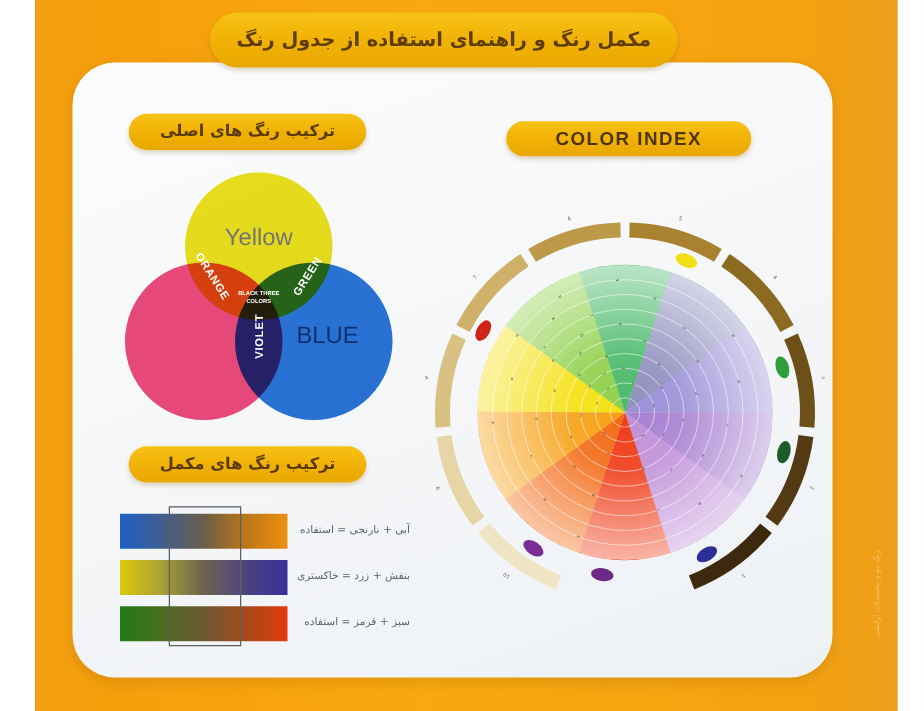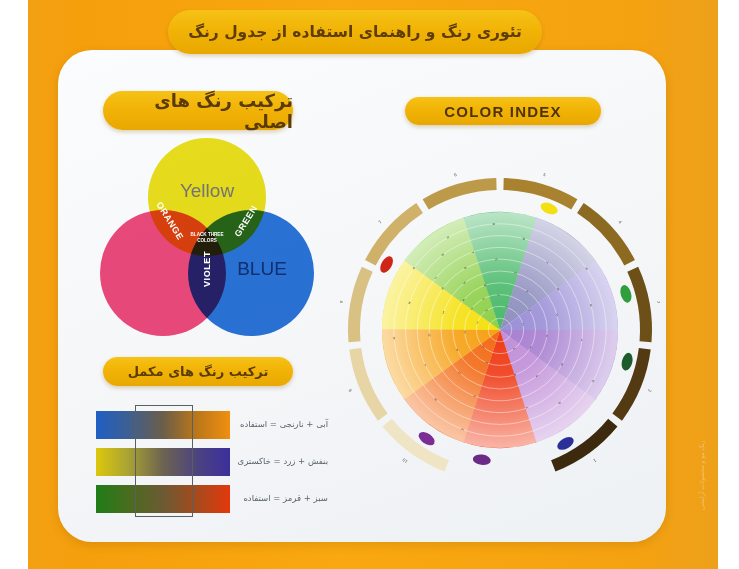--- a/index.html
+++ b/index.html
@@ -63,24 +63,23 @@
     left:168px;top:10px;
     width:374px;height:44px;
     font-size:15.5px;
     border-radius:22px;
     color:#5e3d04;
     z-index:6;
     direction:rtl;
   }
   #primary-pill{
     left:103px;top:91px;
-    width:190px;height:39px;
-    font-size:18px;
+    width:190px;height:29px;
+    font-size:13px;
     direction:rtl;
-    text-align:right;
   }
   #complementary-pill{
     left:103px;top:357px;
     width:190px;height:29px;
     font-size:13px;
     direction:rtl;
   }
   #colorindex-pill{
     left:405px;top:97px;
     width:196px;height:28px;
@@ -198,21 +197,21 @@
 <body>
 
 <div id="poster">
 
   <div class="orange-panel">
     <div class="panel-watermark">رنگ مو و محصولات آرایشی</div>
   </div>
 
   <div class="card"></div>
 
-  <div class="pill" id="title-pill">تئوری رنگ و راهنمای استفاده از جدول رنگ</div>
+  <div class="pill" id="title-pill">مکمل رنگ و راهنمای استفاده از جدول رنگ</div>
 
   <div class="pill" id="primary-pill">ترکیب رنگ های اصلی</div>
   <div class="pill" id="complementary-pill">ترکیب رنگ های مکمل</div>
   <div class="pill" id="colorindex-pill">COLOR INDEX</div>
 
   <div id="venn">
     <div class="circle c-yellow"></div>
     <div class="circle c-red"></div>
     <div class="circle c-blue"></div>
 

